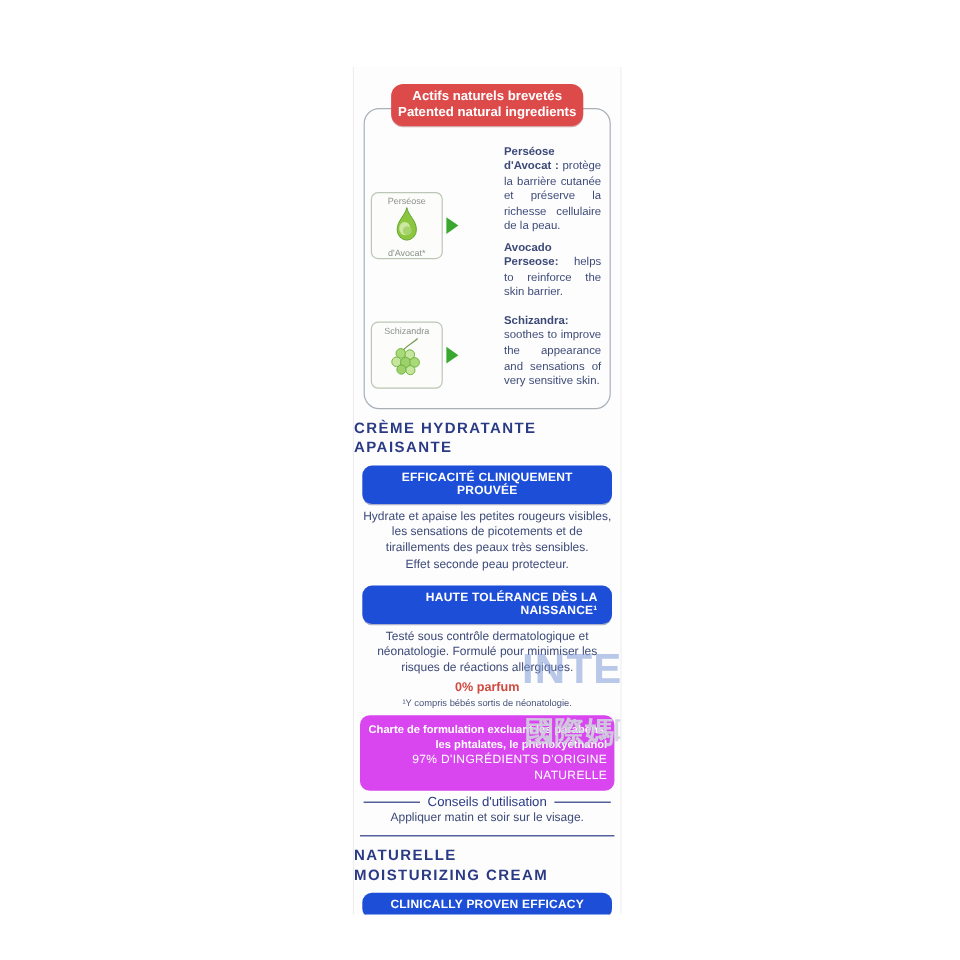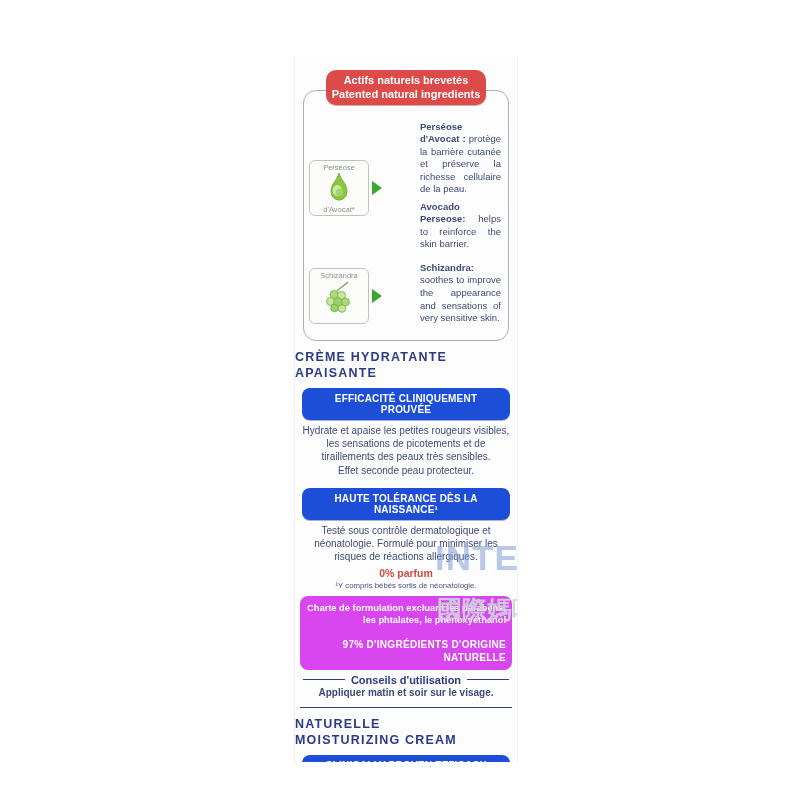--- a/index.html
+++ b/index.html
@@ -30,25 +30,25 @@
   .banner{margin:7px auto 5px;width:208px;background:#1d4ed8;color:#fff;font-weight:bold;font-size:10px;
           text-align:center;border-radius:8px;padding:5px 12px;box-sizing:border-box;letter-spacing:.2px;
           box-shadow:0 1px 0 rgba(20,40,110,.35);}
   .para{text-align:center;color:#3d4a78;font-size:10px;line-height:1.28;margin:2px 6px;}
   .accent{text-align:center;color:#cf4b41;font-weight:bold;font-size:10.5px;margin-top:3px;}
   .footnote{text-align:center;color:#49537c;font-size:7.8px;margin-top:2px;}
   
   .green-box{margin:6px auto 4px;width:212px;background:#d946ef;color:#fff;border-radius:8px;text-align:right;
              padding:6px 6px;box-sizing:border-box;}
   .green-l1{font-size:9.3px;font-weight:bold;line-height:1.3;}
-  .green-l2{font-size:10px;font-weight:bold;line-height:1.3;margin-top:12px;letter-spacing:.3px;}
+  .green-l2{font-size:10px;font-weight:normal;line-height:1.3;margin-top:1px;letter-spacing:.3px;}
   
   .rule-title{display:flex;align-items:center;gap:6px;margin:4px 8px 0;}
   .rule-title .line{flex:1;height:1.3px;background:#2a3a85;}
-  .rule-title .t{color:#2a3a85;font-weight:bold;font-size:11px;white-space:nowrap;}
+  .rule-title .t{color:#2a3a85;font-weight:normal;font-size:11px;white-space:nowrap;}
   .divider{height:1.4px;background:#2a3a85;margin:7px 5px 0;}
   
   .wm1{position:absolute;left:140px;top:482px;width:120px;font-size:35px;font-weight:bold;letter-spacing:1px;
        color:rgba(130,155,215,.55);white-space:nowrap;overflow:hidden;pointer-events:none;}
   .wm2{position:absolute;left:142px;top:537px;width:110px;font-size:25px;font-weight:bold;
        color:rgba(206,209,219,.9);white-space:nowrap;overflow:hidden;pointer-events:none;}
 </style>
 </head>
 <body>
 
@@ -110,36 +110,36 @@
 
     <div class="sec-title">
       <div>CRÈME HYDRATANTE</div>
       <div>APAISANTE</div>
     </div>
 
     <div class="banner">EFFICACITÉ CLINIQUEMENT PROUVÉE</div>
     <div class="para">Hydrate et apaise les petites rougeurs visibles, les sensations de picotements et de tiraillements des peaux très sensibles.</div>
     <div class="para">Effet seconde peau protecteur.</div>
 
-    <div class="banner" style="margin-top:10px;">HAUTE TOLÉRANCE DÈS LA NAISSANCE¹</div>
+    <div class="banner" style="margin-top:10px;text-align:right;">HAUTE TOLÉRANCE DÈS LA NAISSANCE¹</div>
     <div class="para">Testé sous contrôle dermatologique et néonatologie. Formulé pour minimiser les risques de réactions allergiques.</div>
     <div class="accent">0% parfum</div>
     <div class="footnote">¹Y compris bébés sortis de néonatologie.</div>
 
     <div class="green-box">
       <div class="green-l1">Charte de formulation excluant les parabens, les phtalates, le phénoxyéthanol</div>
       <div class="green-l2">97% D'INGRÉDIENTS D'ORIGINE NATURELLE</div>
     </div>
 
     <div class="rule-title">
       <span class="line"></span>
       <span class="t">Conseils d'utilisation</span>
       <span class="line"></span>
     </div>
-    <div class="para" style="margin-top:1px;font-weight:bold;">Appliquer matin et soir sur le visage.</div>
+    <div class="para" style="margin-top:1px;">Appliquer matin et soir sur le visage.</div>
 
     <div class="divider"></div>
 
     <div class="sec-title">
       <div>NATURELLE</div>
       <div>MOISTURIZING CREAM</div>
     </div>
 
     <div class="banner">CLINICALLY PROVEN EFFICACY</div>
 

